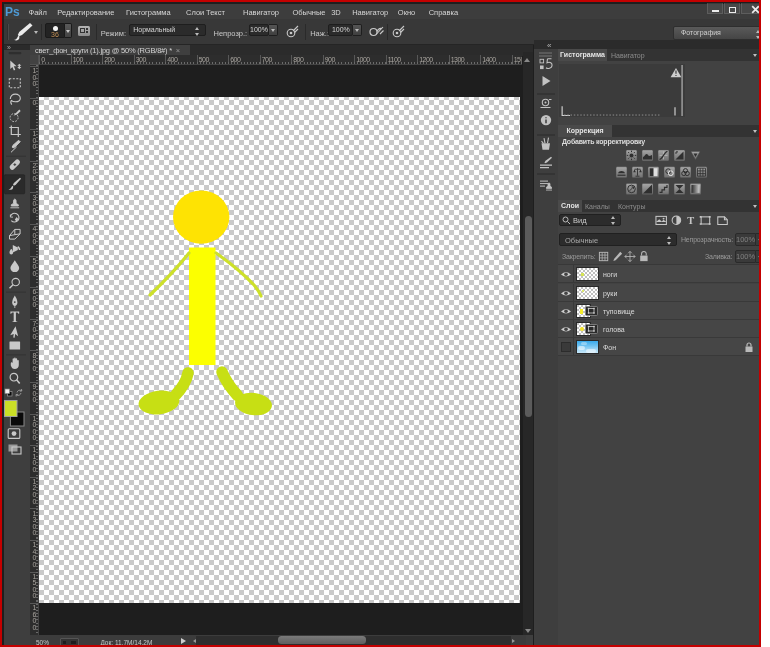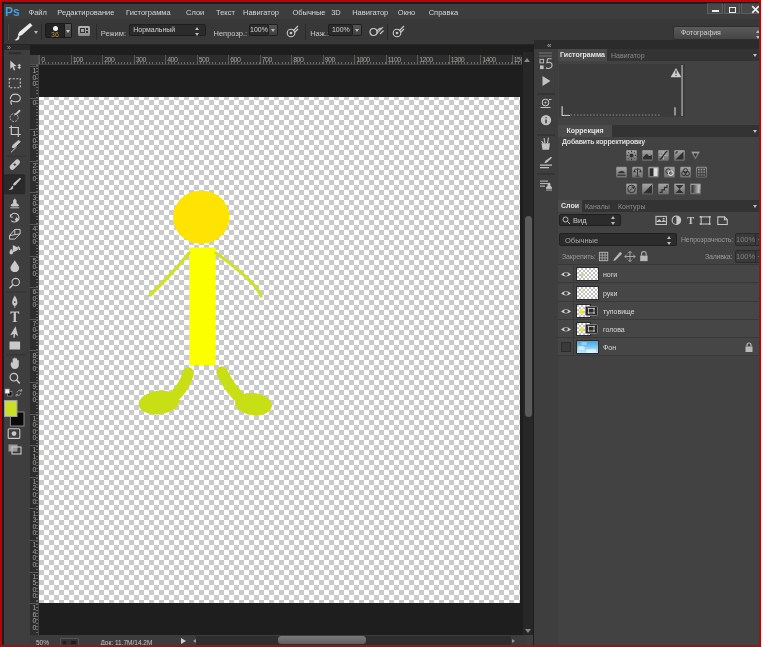--- a/index.html
+++ b/index.html
@@ -52,21 +52,21 @@
 </style>
 </head>
 <body>
 <div id="w">
   <div class="abs" id="menubar">
     <span id="pslogo">Ps</span>
     <span class="mi" style="left:24.5px;">Файл</span>
     <span class="mi" style="left:53.3px;">Редактирование</span>
     <span class="mi" style="left:122.0px;">Гистограмма</span>
     <span class="mi" style="left:182.0px;">Слои</span>
-    <span class="mi" style="left:212px;">Текст</span>
+    <span class="mi" style="left:202px;">Текст</span>
     <span class="mi" style="left:239.0px;">Навигатор</span>
     <span class="mi" style="left:288.4px;">Обычные</span>
     <span class="mi" style="left:327.2px;">3D</span>
     <span class="mi" style="left:348.2px;">Навигатор</span>
     <span class="mi" style="left:393.8px;">Окно</span>
     <span class="mi" style="left:424.7px;">Справка</span>
     <div class="winbtn" style="left:703px; width:16px;">
         <div style="margin:5.5px auto 0; width:7px; height:2px; background:#ececec;"></div>
       </div>
     <div class="winbtn" style="left:720px; width:16px;">
@@ -117,20 +117,23 @@
       <circle cx="4.5" cy="7" r="3.5" fill="none" stroke="#c9c9c9" stroke-width="1.2"></circle>
       <path d="M8,6.5 C9,4 11,3 13,3.5 M7.5,9 L14,2 M11,9 L14.5,5.5" stroke="#c9c9c9" stroke-width="1.1" fill="none"></path>
     </svg>
     <div class="abs" style="left:382.5px; top:5px; width:1px; height:16px; background:#2a2a2a;"></div>
     <svg class="abs" style="left:388px; top:6px;" width="13" height="13" viewBox="0 0 13 13">
       <circle cx="5" cy="8" r="3.8" fill="none" stroke="#c9c9c9" stroke-width="1.1"></circle>
       <circle cx="5" cy="8" r="1.3" fill="#c9c9c9"></circle>
       <path d="M7,6 L12,1 M8.5,7.5 L12,4" stroke="#c9c9c9" stroke-width="1.1"></path>
     </svg>
     <div class="abs" style="left:669px; top:7px; width:95px; height:14px; background:linear-gradient(#5a5a5a,#454545); border:1px solid #2e2e2e; border-radius:2px; font-size:7px; color:#d0d0d0; line-height:11.5px; padding-left:7px;">Фотография<span class="updn" style="right:5px; top:2.5px;"></span></div>
+  </div>
+  <div class="abs" id="tabrow">
+    <div id="doctab">свет_фон_круги (1).jpg @ 50% (RGB/8#) *&nbsp;&nbsp;<span style="color:#999;">×</span></div>
   </div>
   <div class="abs" id="tools">
     <div id="toolhead">»</div>
     <svg width="26" height="589" style="position:absolute; left:0; top:0px;" viewBox="0 0 26 589">
         <rect x="0.4" y="129.7" width="20.3" height="19.1" rx="1" fill="#2a2a2a" stroke="#1f1f1f" stroke-width="0.5"></rect>
         <g transform="translate(10.8,21.5)">
           <path d="M-4.5,-6 L-4.5,2.5 L-2.4,0.5 L-0.9,4 L0.5,3.3 L-1,-0.2 L1.8,-0.2 Z" fill="#c9c9c9"></path>
           <path d="M4.5,-2.6 v-1.6 h-1.6 l2.4,-2.4 2.4,2.4 h-1.6 v1.6 h1.6 l-2.4,2.4 -2.4,-2.4 z" fill="#c9c9c9" transform="translate(0,2.8) scale(0.85)"></path>
         </g>
         <g transform="translate(10.8,38.3)">

